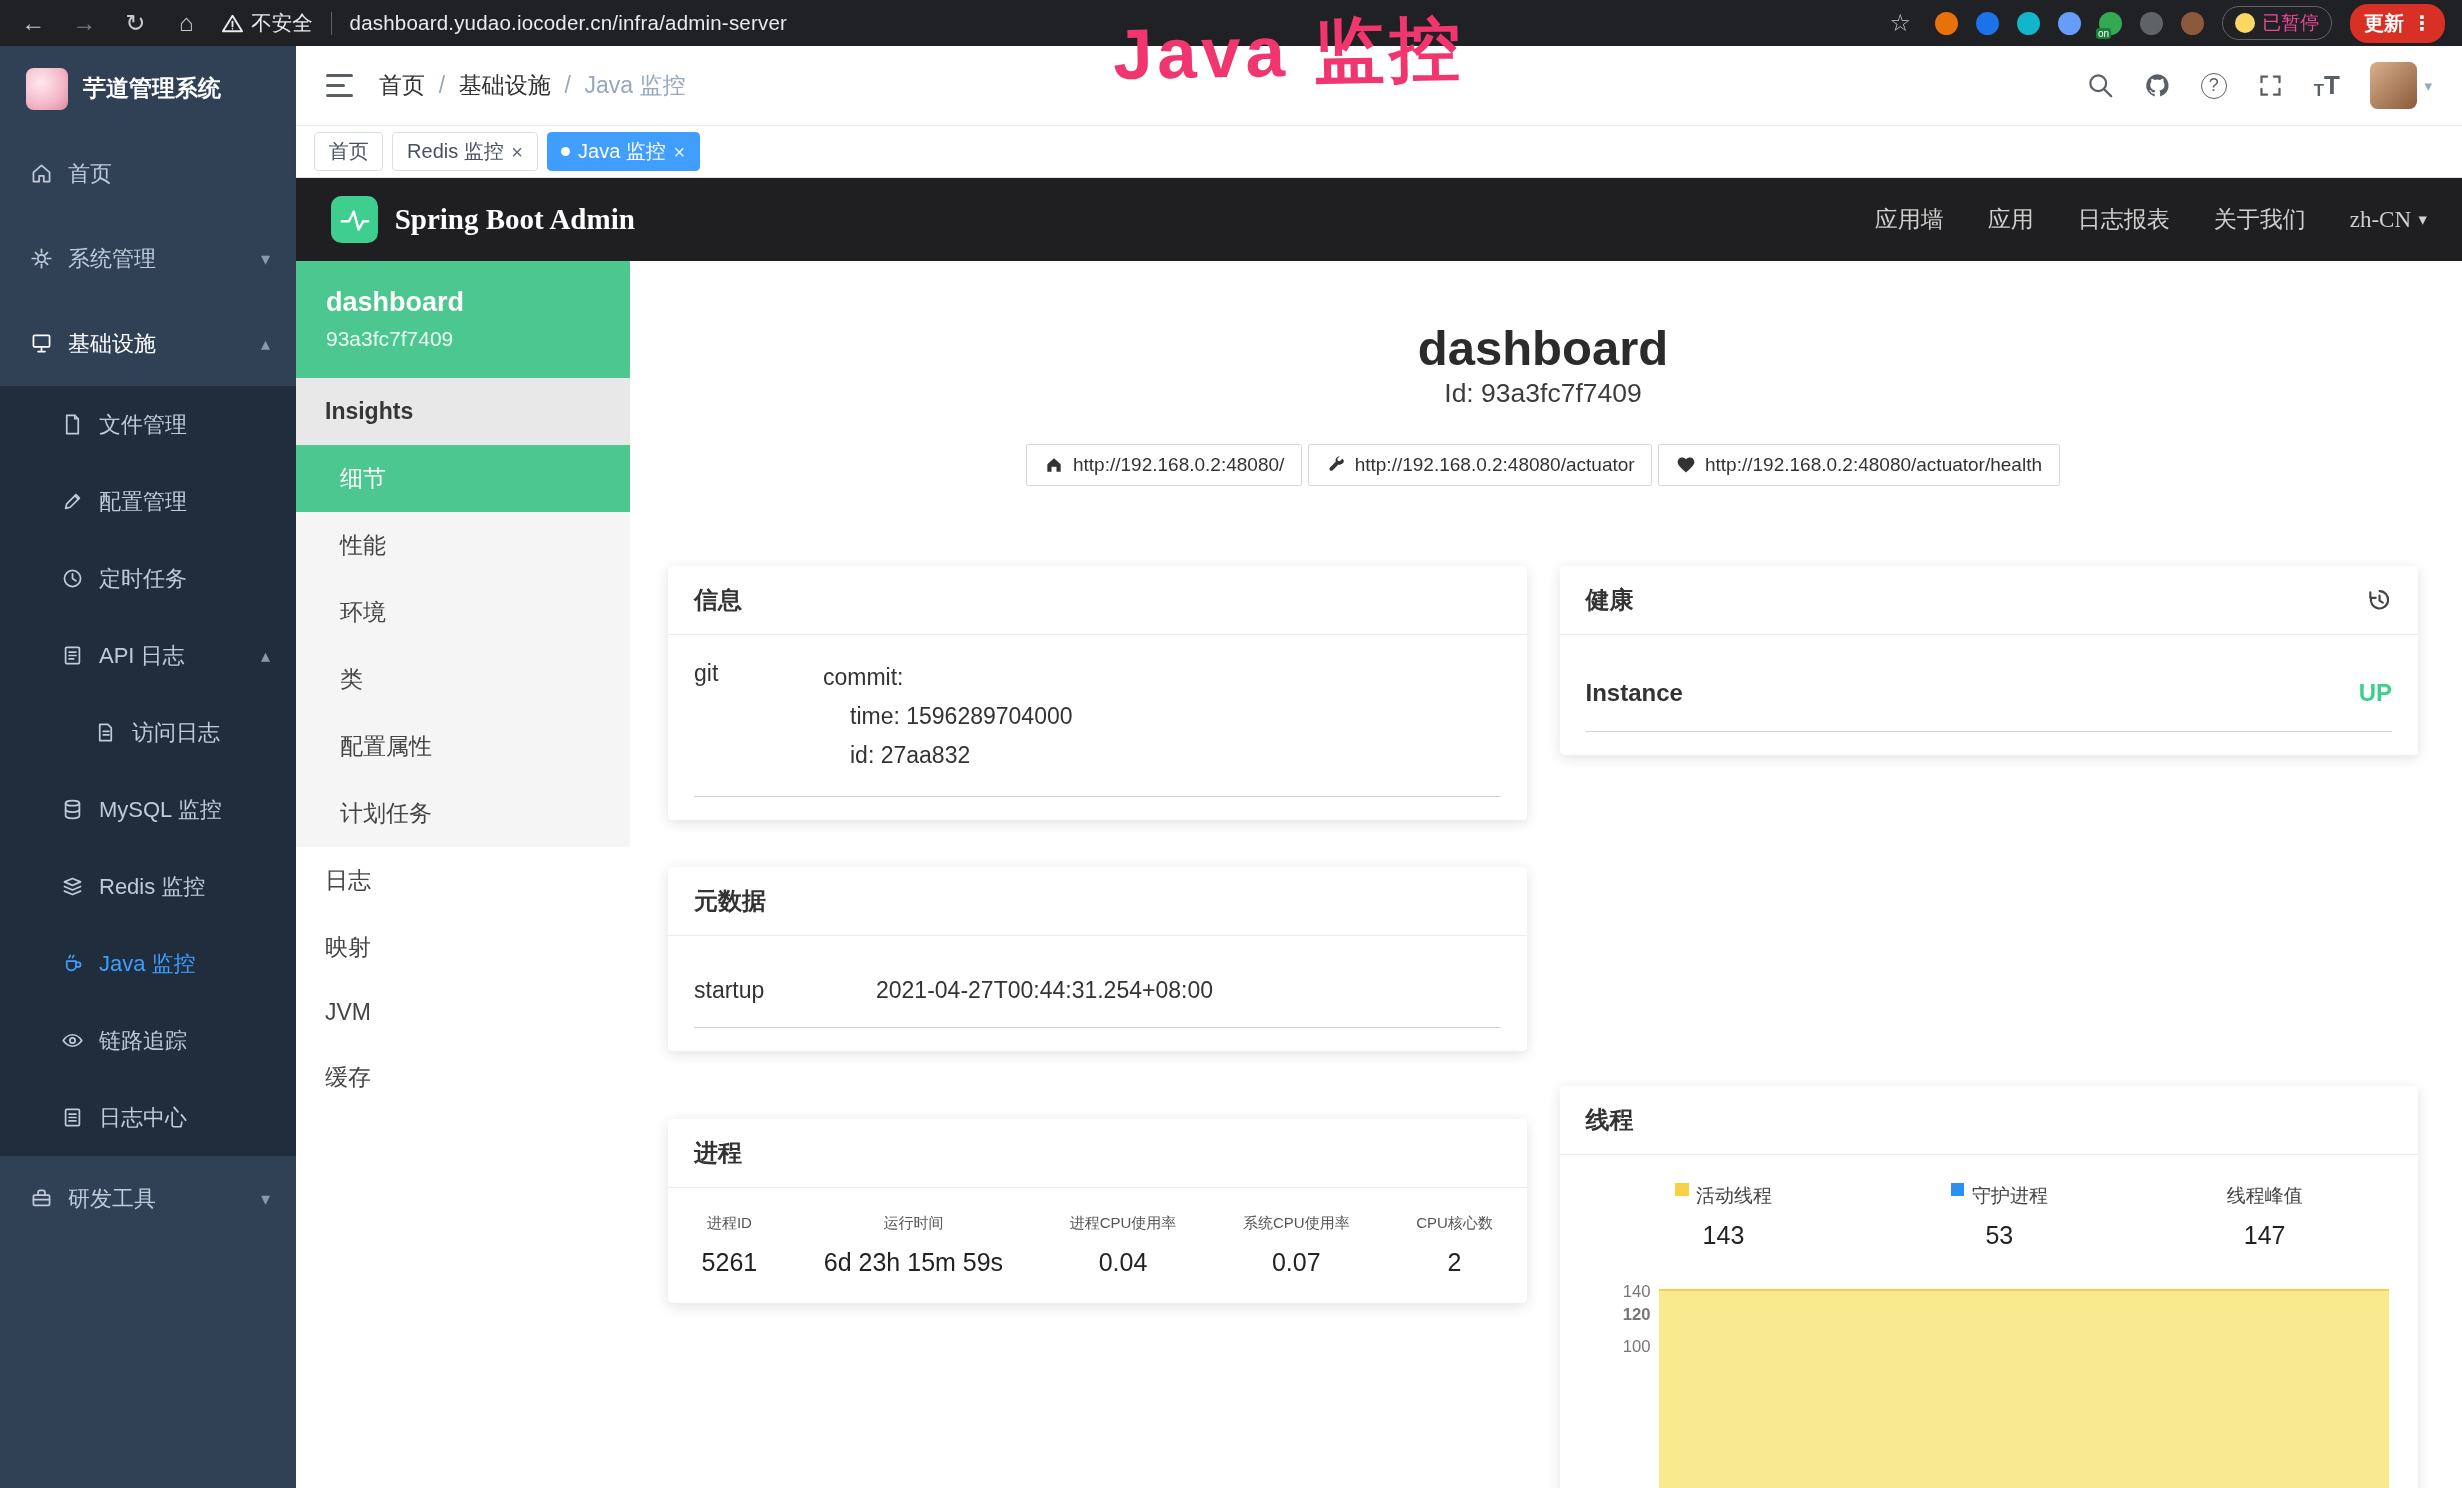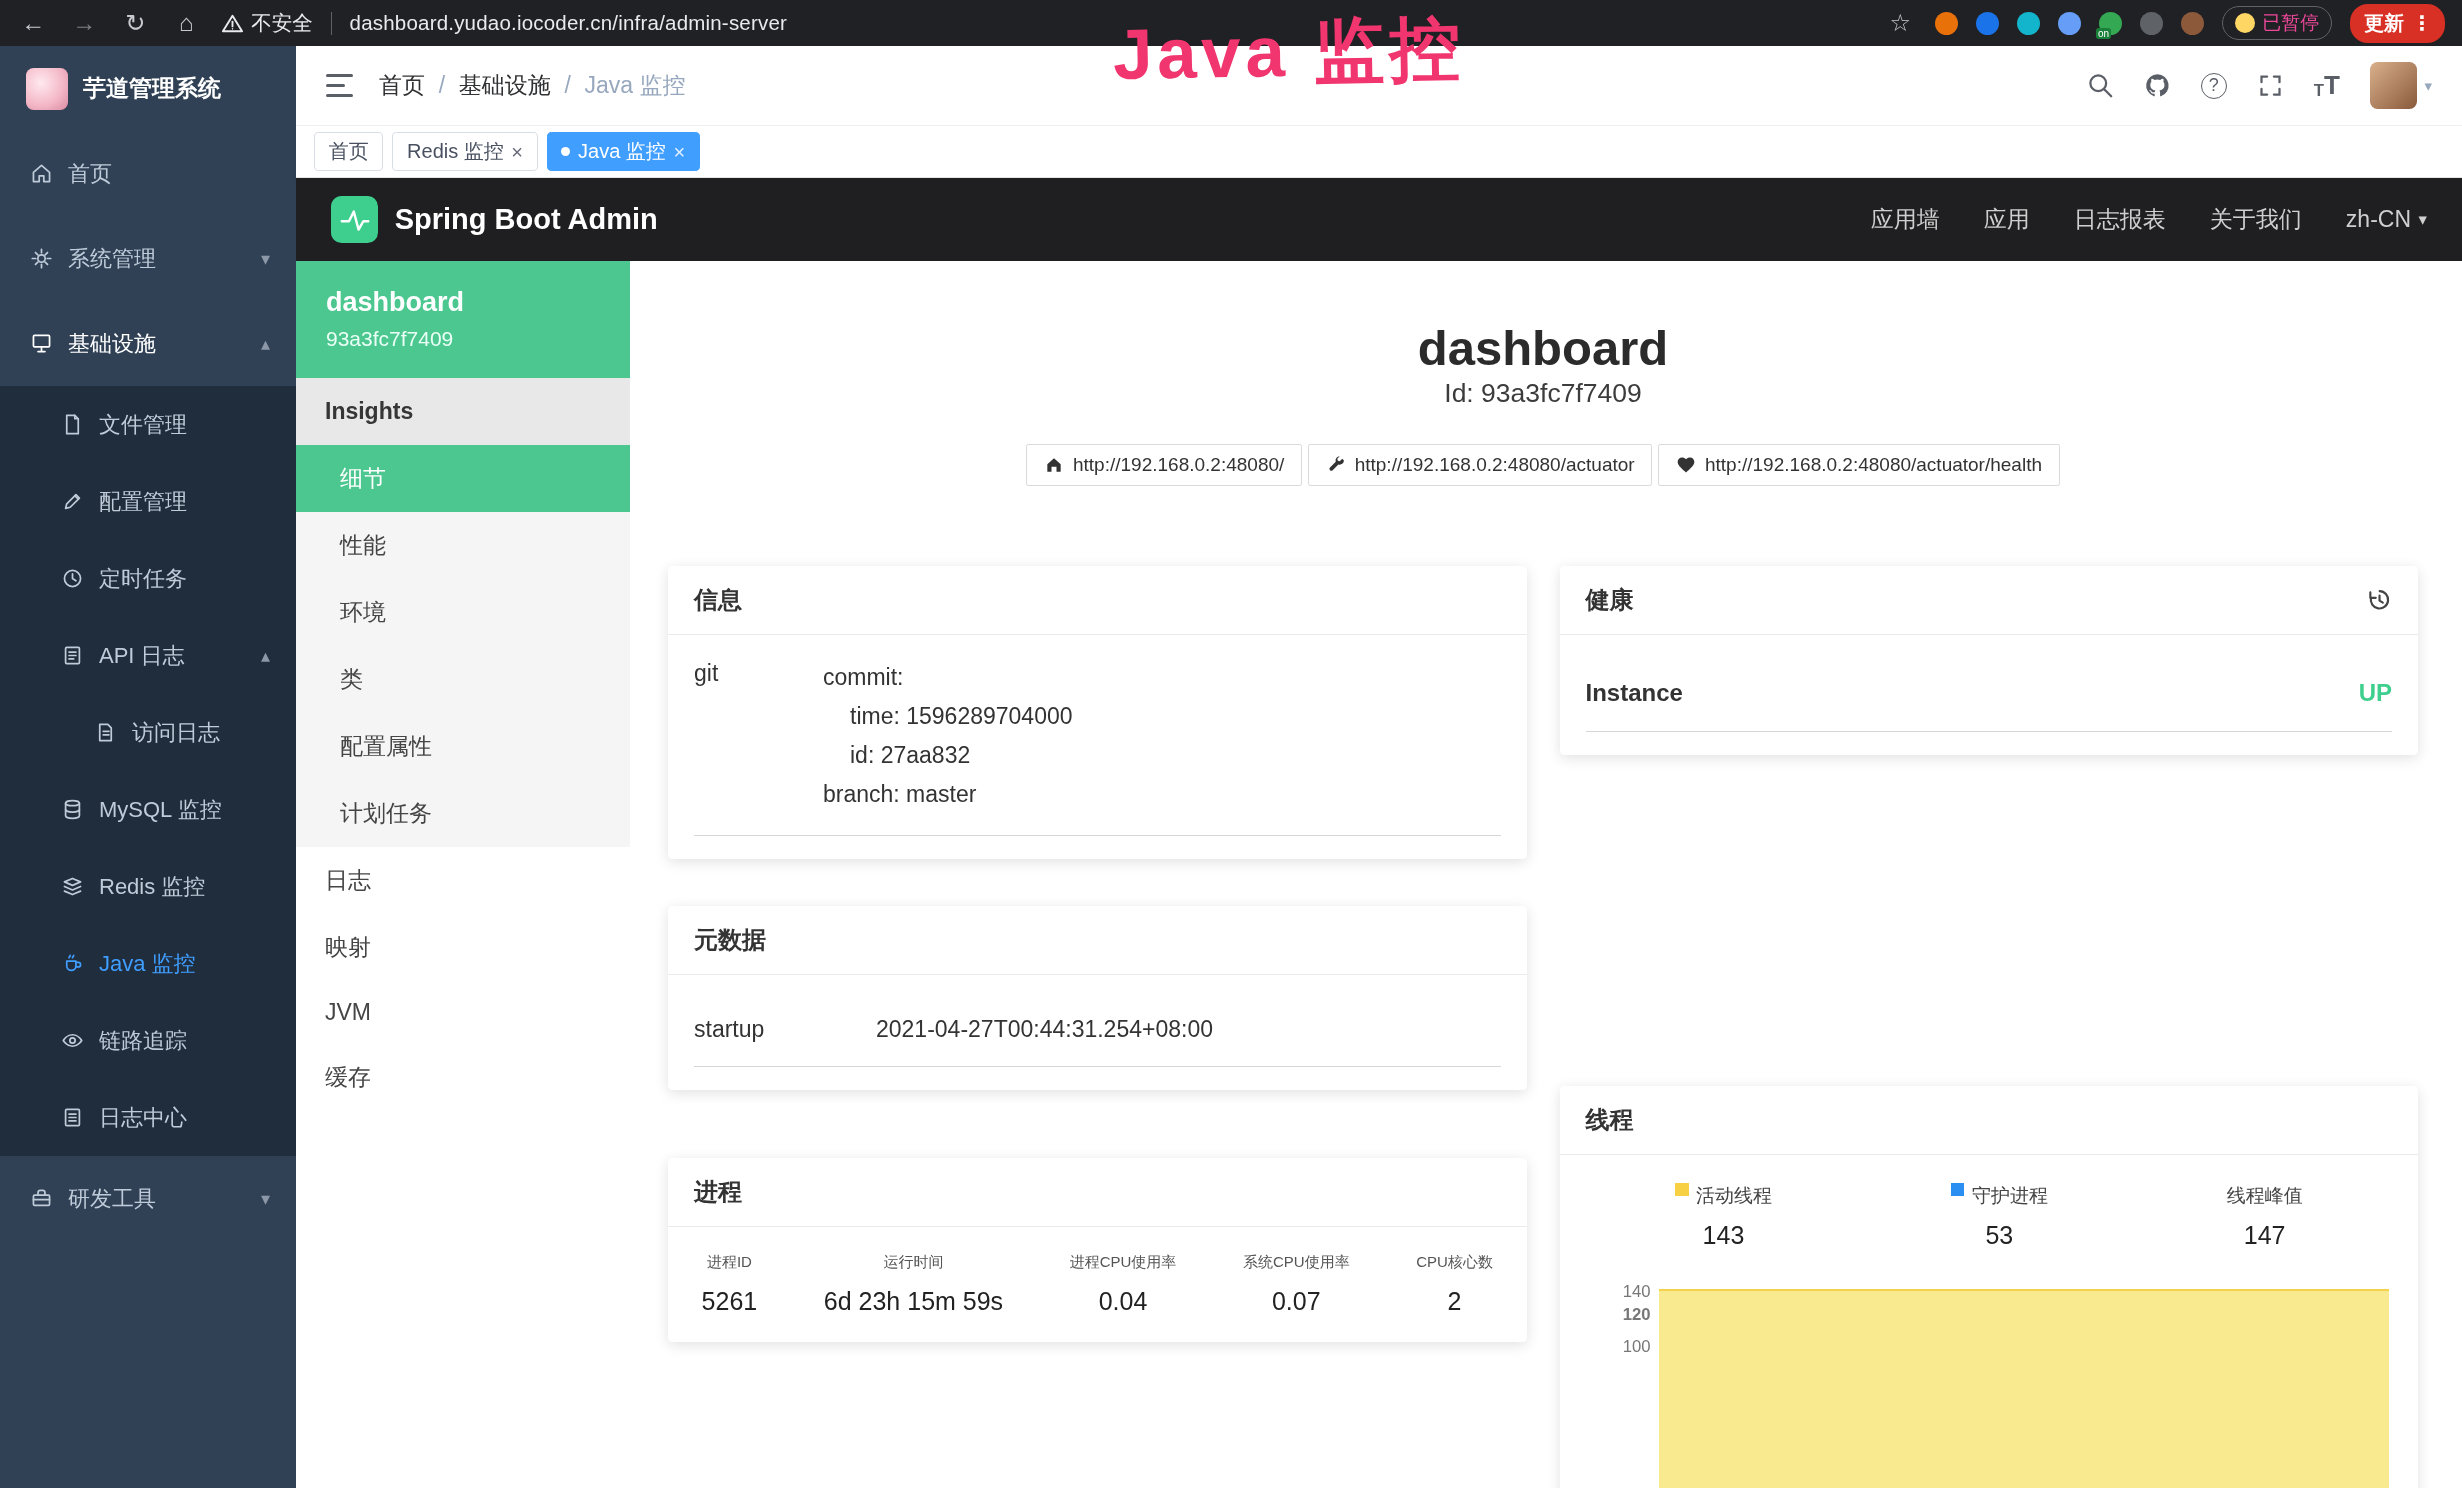--- a/index.html
+++ b/index.html
@@ -61,21 +61,21 @@
   .hdr-avatar .caret { font-size:15px; color:#97a8be; }
 
   
   .tags-bar { height:52px; background:#fff; display:flex; align-items:center; gap:9px; padding:0 18px; border-bottom:0.8px solid #e4e4e4; box-shadow:0 1.5px 4.6px rgba(0,0,0,.04); }
   .tag { height:39px; display:flex; align-items:center; gap:7.6px; padding:0 13.7px; border:0.8px solid #d8dce5; border-radius:4.6px; background:#fff; color:#495060; font-size:20px; cursor:pointer; }
   .tag.active { background:#409eff; border-color:#409eff; color:#fff; }
   .tag .dot { width:9px; height:9px; border-radius:50%; background:#fff; }
   .tag .close { font-size:20px; line-height:1; opacity:.85; cursor:pointer; }
 
   
-  .sba-header { height:83px; background:#1f1f21; display:flex; align-items:center; padding:8px 35px; }
+  .sba-header { height:83px; background:#1f1f21; display:flex; align-items:center; padding:8px 35px;font-family:Liberation Serif, serif; }
   .sba-brand { display:flex; align-items:center; gap:16.7px; cursor:pointer; }
   .sba-logo { width:47px; height:47px; border-radius:10.6px; background:#3ecf8e; display:flex; align-items:center; justify-content:center; }
   .sba-logo svg { width:36px; height:36px; stroke:#fff; fill:none; stroke-width:4; stroke-linecap:round; stroke-linejoin:round; }
   .sba-brand-name { color:#fff; font-size:29px; font-weight:bold; }
   .sba-nav { margin-left:auto; display:flex; align-items:center; gap:44px; font-size:23px; color:#cfcfcf; }
   .sba-nav .nav-item { cursor:pointer; white-space:nowrap; }
   .sba-locale { display:flex; align-items:center; gap:7.6px; cursor:pointer; }
   .sba-locale .caret { font-size:16.7px; }
 
   .sba-body { flex:1; display:flex; min-height:0; }
@@ -438,21 +438,20 @@
                 <div class="card-hd">
                     <span class="ttl">信息</span>
                   </div>
                 <div class="card-bd">
                   <div class="info-row">
                     <span class="info-key">git</span>
                     <span class="info-val">
                       <div>commit:</div>
                       <div class="sub">time: 1596289704000</div>
                       <div class="sub">id: 27aa832</div>
-                      <div>branch: master</div>
                     </span>
                   </div>
                 </div>
               </div>
 
               <div class="card" style="margin-top:47px">
                 <div class="card-hd">
                     <span class="ttl">元数据</span>
                   </div>
                 <div class="card-bd">

